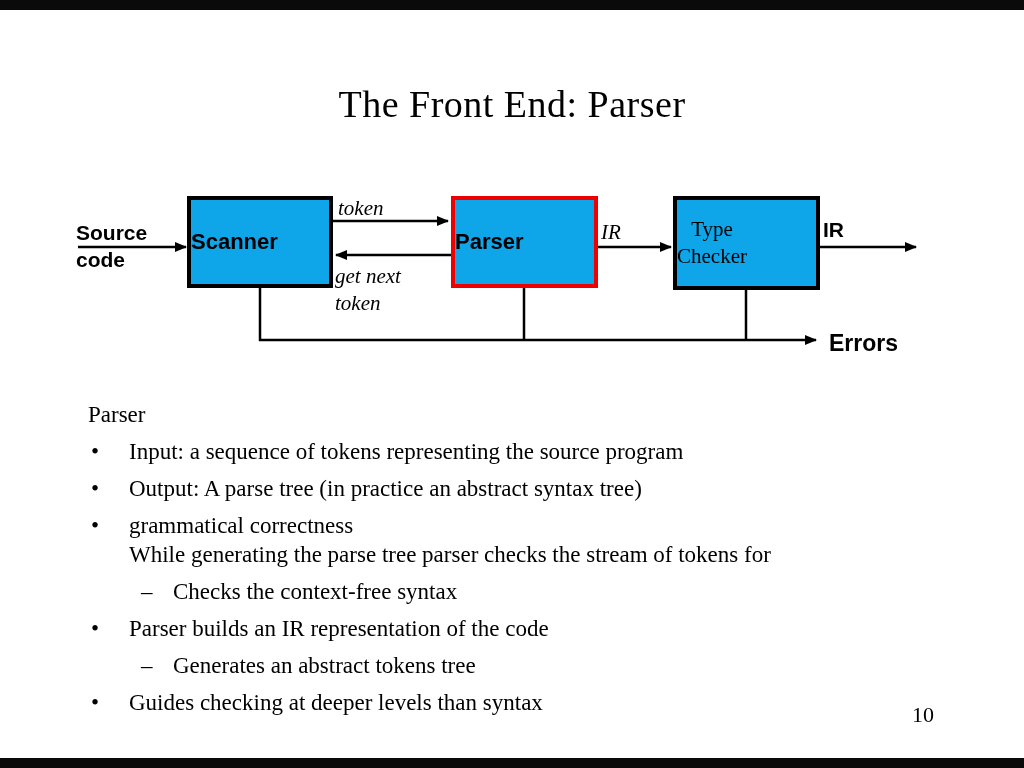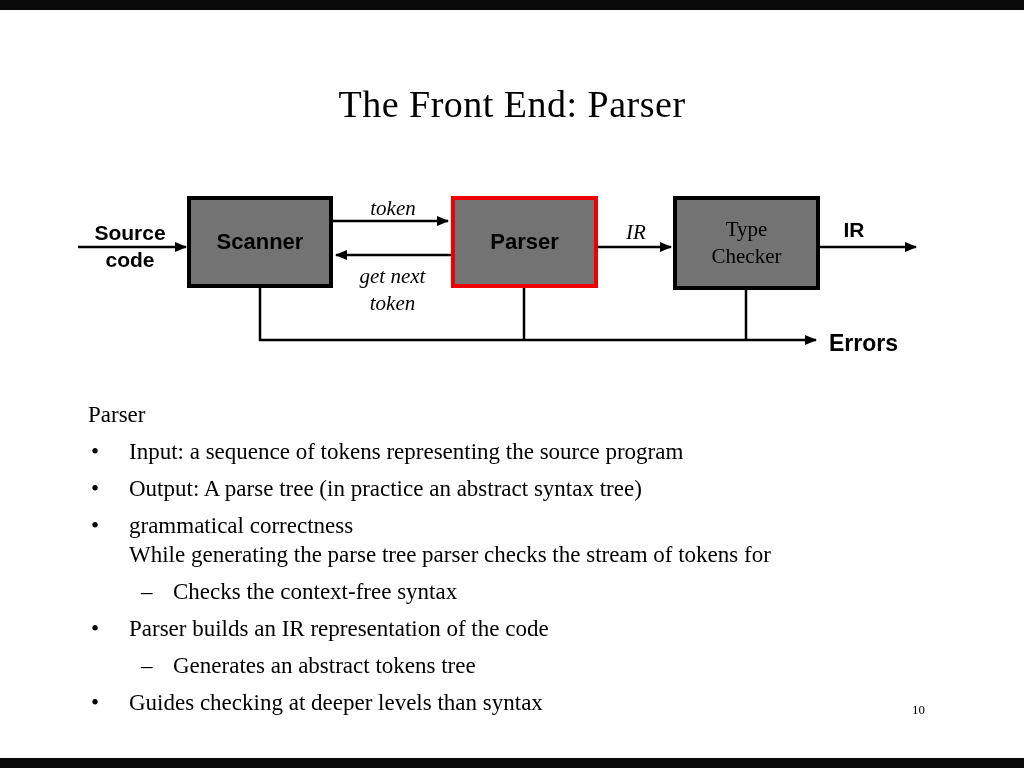--- a/index.html
+++ b/index.html
@@ -9,49 +9,49 @@
   }
   .edge-bar{position:absolute;left:0;width:1024px;height:10px;background:#0a0a0a;}
   .edge-bar.top{top:0;}
   .edge-bar.bottom{top:758px;}
   .title{
     position:absolute;top:82px;left:0;right:0;text-align:center;
     font-size:38px;font-weight:400;letter-spacing:0.5px;
   }
   .wires{position:absolute;top:0;left:0;pointer-events:none;}
   .box{
-    position:absolute;box-sizing:border-box;border:4px solid #000;background:#737373;
-    display:flex;align-items:center;justify-content:center;text-align:center;
+    position:absolute;box-sizing:border-box;border:4px solid #000;background:#0ea5e9;
+    display:flex;align-items:center;justify-content:flex-start;text-align:center;
   }
   .box.scanner{left:187px;top:196px;width:146px;height:92px;}
   .box.parser{left:451px;top:196px;width:147px;height:92px;}
   .box.typechecker{left:673px;top:196px;width:147px;height:94px;}
   .box-label-sans{
     font-family:"Liberation Sans",sans-serif;font-weight:bold;font-size:22px;
   }
   .box-label-serif{font-family:"Liberation Serif",serif;font-size:21px;line-height:27px;}
   .lbl{position:absolute;white-space:nowrap;}
-  .lbl.center{text-align:center;}
+  .lbl.center{text-align:left;}
   .sans-bi{font-family:"Liberation Sans",sans-serif;font-weight:bold;}
   .serif-i{font-family:"Liberation Serif",serif;font-style:italic;}
   .lbl.source{left:76px;top:219px;width:108px;font-size:21px;line-height:27px;}
   .lbl.token{left:338px;top:196px;width:110px;font-size:21px;}
   .lbl.getnext{left:335px;top:263px;width:115px;font-size:21px;line-height:27px;}
   .lbl.ir-mid{left:601px;top:220px;width:70px;font-size:21px;}
   .lbl.ir-out{left:823px;top:218px;width:62px;font-size:21px;}
   .lbl.errors{left:829px;top:330px;font-size:23px;}
   .stack{display:block;}
   .body-text{position:absolute;left:88px;top:400px;width:816px;font-size:23px;}
   .row{display:flex;line-height:29px;margin-bottom:8px;}
   .row .m{flex:none;width:38px;padding-left:3px;}
   .row.l2{padding-left:53px;}
   .row.l2 .m{width:32px;padding-left:0;}
   .row .t{flex:1;}
   .tl{display:block;}
-  .page-number{position:absolute;left:912px;top:702px;font-size:13px;}
+  .page-number{position:absolute;left:912px;top:702px;font-size:22px;}
 </style>
 </head>
 <body>
 
 <div class="slide">
 
   <div class="edge-bar top"></div>
   <div class="edge-bar bottom"></div>
 
   <div class="title">The Front End: Parser</div>

